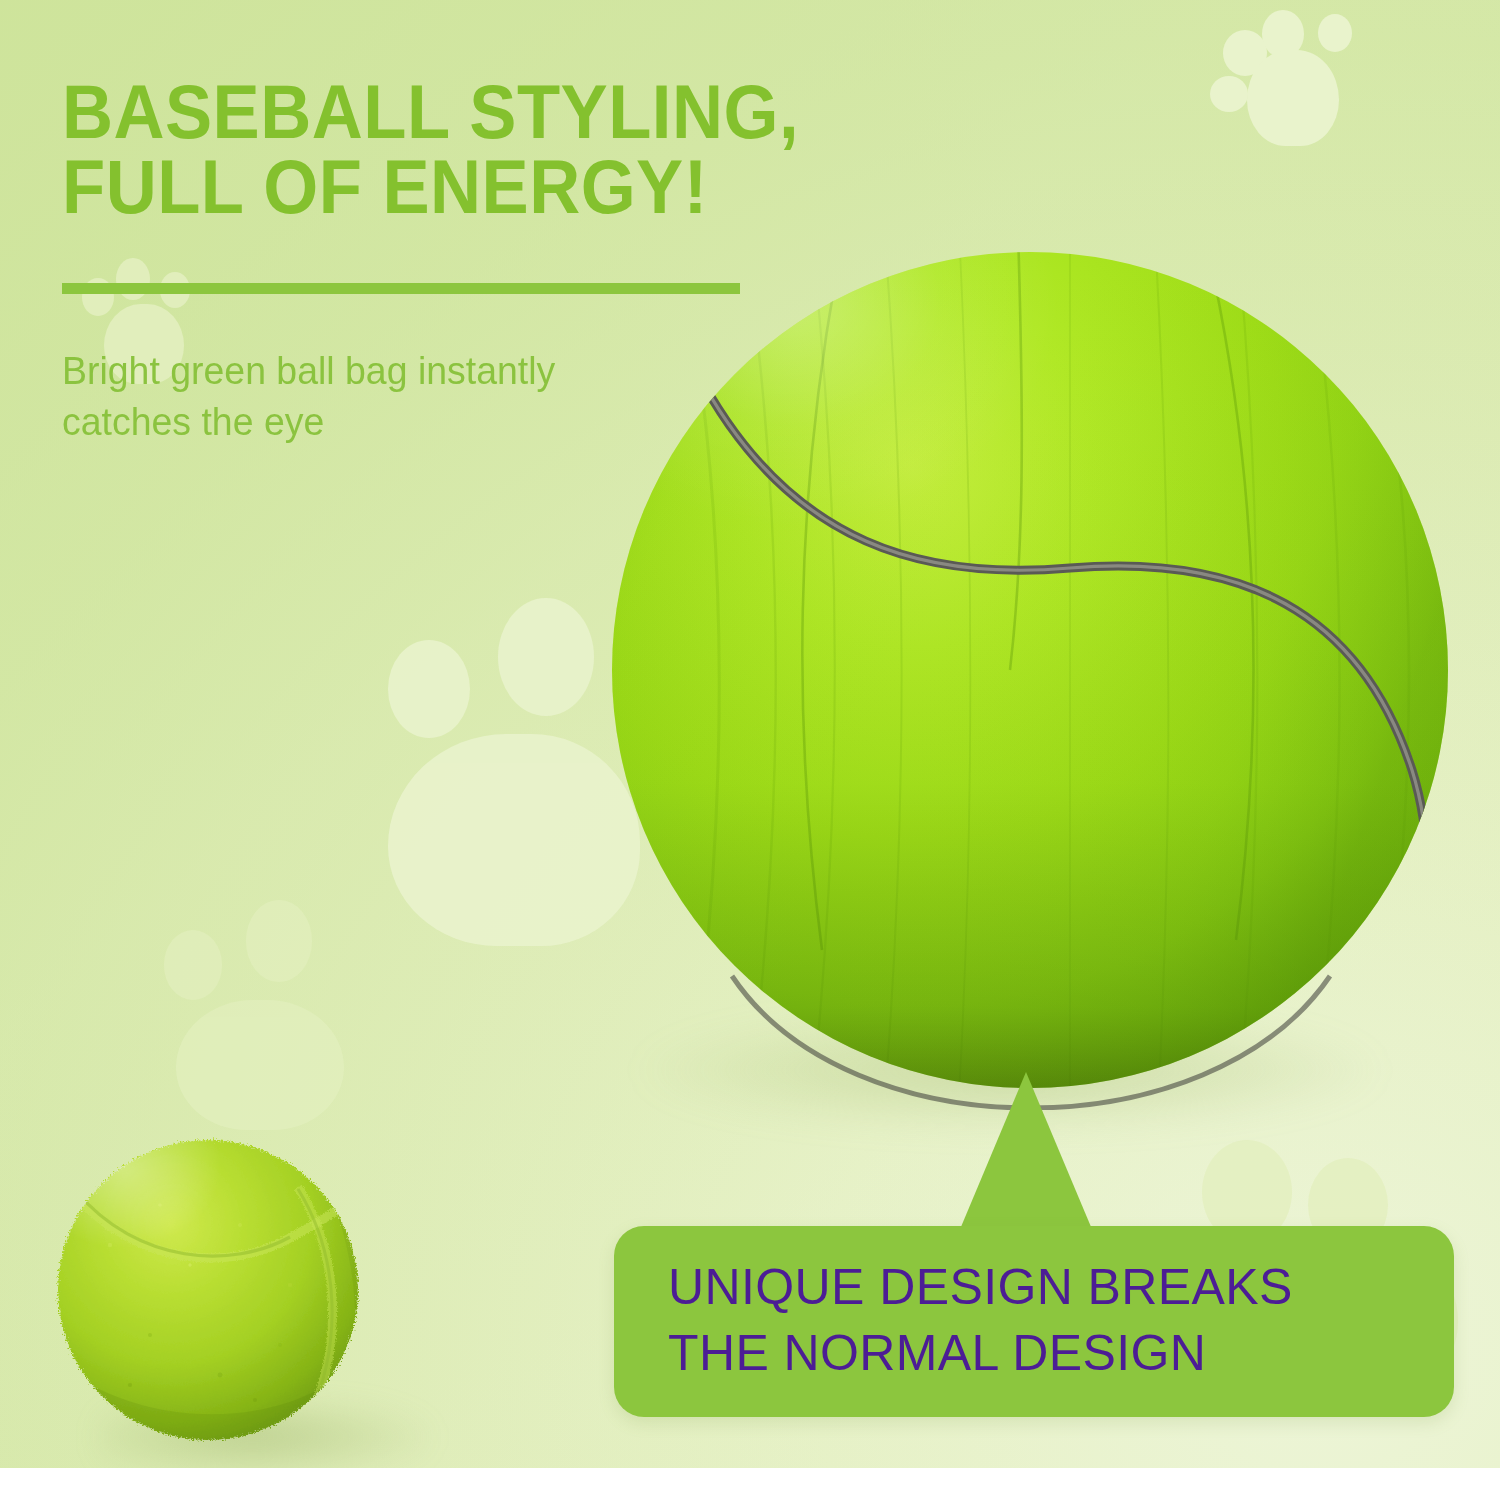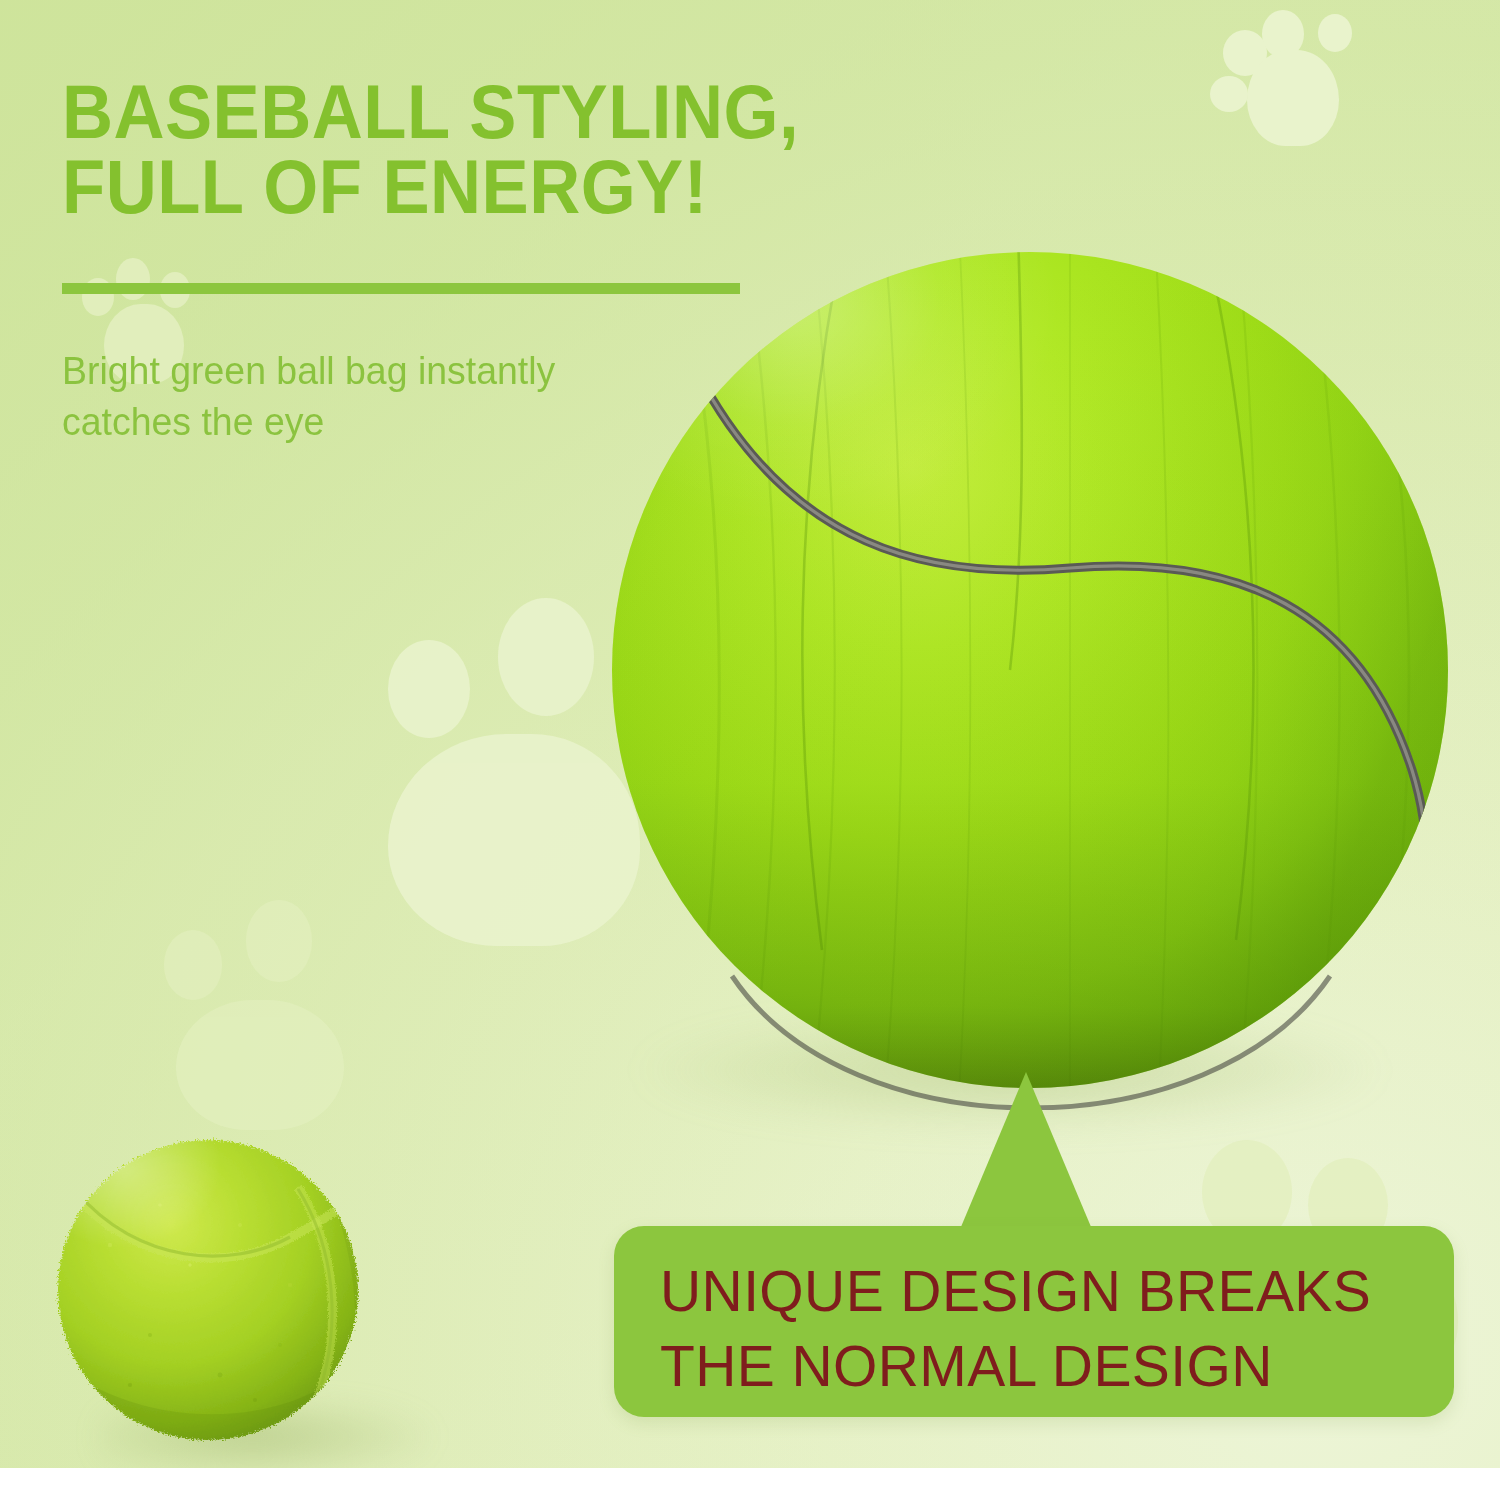--- a/index.html
+++ b/index.html
@@ -81,23 +81,23 @@
     border-left:68px solid transparent;
     border-right:68px solid transparent;
     border-bottom:162px solid #8CC63E;
   }
   .banner{
     position:absolute;left:614px;top:1226px;width:840px;height:191px;
     background:#8CC63E;border-radius:30px;
     box-shadow:0 6px 16px rgba(130,160,80,.18);
   }
   .banner-text{
-    position:absolute;left:46px;top:28px;width:770px;
-    color:#7f1d1d;
-    font-size:57px;
+    position:absolute;left:54px;top:28px;width:770px;
+    color:#4c1d95;
+    font-size:50px;
     line-height:1.32;
     letter-spacing:.4px;
     white-space:pre-line;
   }
 </style>
 </head>
 <body>
 
 <div id="stage">
 

